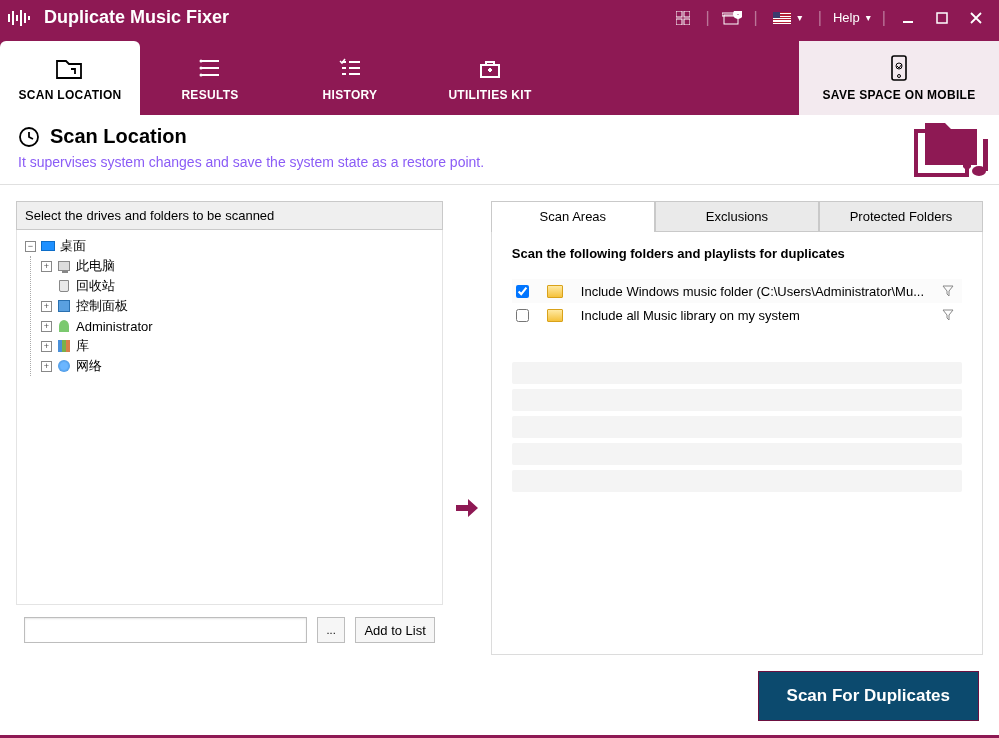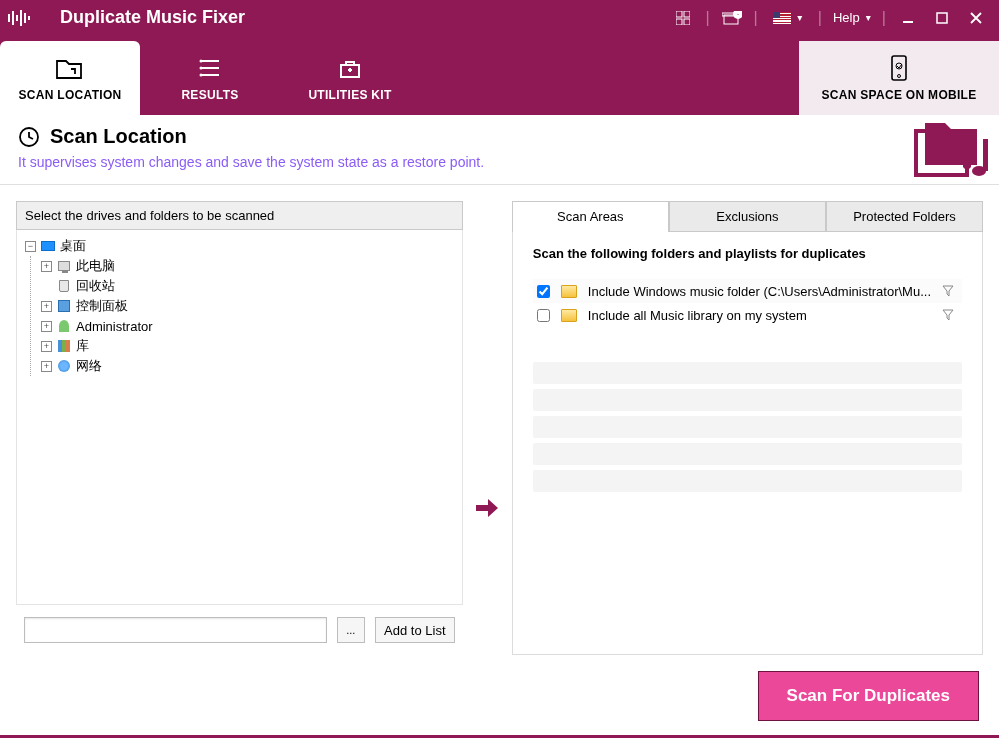--- a/index.html
+++ b/index.html
@@ -1,20 +1,20 @@
 <!DOCTYPE html>
 <html><head>
 <meta charset="utf-8">
 <style>
 * { margin: 0; padding: 0; box-sizing: border-box; font-family: "Segoe UI", Arial, sans-serif; }
 body { width: 999px; height: 738px; background: #fff; overflow: hidden; }
 
 
 .titlebar { height: 35px; background: #8e1954; display: flex; align-items: center; padding: 0 8px; color: #fff; }
-.titlebar-logo { display: flex; align-items: center; gap: 20px; }
+.titlebar-logo { display: flex; align-items: center; gap: 4px; }
 .titlebar-title { font-size: 18px; font-weight: 600; margin-left: 10px; }
 .titlebar-spacer { flex: 1; }
 .titlebar-controls { display: flex; align-items: center; gap: 4px; }
 .titlebar-btn { width: 30px; height: 28px; display: flex; align-items: center; justify-content: center; cursor: pointer; color: #fff; font-size: 13px; }
 .titlebar-btn.wide { width: 46px; }
 .titlebar-sep { color: rgba(255,255,255,0.4); padding: 0 3px; }
 .flag { width: 18px; height: 12px; background: linear-gradient(#b22234 0 10%, #fff 10% 20%, #b22234 20% 30%, #fff 30% 40%, #b22234 40% 50%, #fff 50% 60%, #b22234 60% 70%, #fff 70% 80%, #b22234 80% 90%, #fff 90% 100%); position: relative; }
 .flag::before { content: ''; position: absolute; left: 0; top: 0; width: 7px; height: 6px; background: #3c3b6e; }
 
 
@@ -59,31 +59,31 @@
 .arrow-col { width: 30px; display: flex; align-items: center; justify-content: center; padding-top: 160px; }
 .arrow-right { color: #8e1954; }
 
 .right-panel { flex: 1; display: flex; flex-direction: column; }
 .right-tabs { display: flex; }
 .right-tab { flex: 1; text-align: center; padding: 7px; font-size: 13px; background: #eaeaea; border: 1px solid #c9c9c9; cursor: pointer; }
 .right-tab.active { background: #fff; border-bottom: none; }
 .right-content { flex: 1; border: 1px solid #dcdcdc; border-top: none; padding: 14px 20px; }
 .right-content-header { font-size: 13px; font-weight: 700; margin-bottom: 18px; }
 .scan-rows { display: flex; flex-direction: column; }
-.scan-row { display: flex; align-items: center; height: 24px; gap: 11px; font-size: 13px; padding: 0 4px; }
+.scan-row { display: flex; align-items: center; height: 24px; gap: 18px; font-size: 13px; padding: 0 4px; }
 .scan-row:nth-child(odd) { background: #fbfbfb; }
 .scan-check { width: 13px; height: 13px; }
 .scan-folder-icon { width: 16px; height: 13px; background: linear-gradient(#ffe9a2,#f5c23c); border: 1px solid #d9a21a; border-radius: 1px; }
 .scan-label { flex: 1; white-space: nowrap; overflow: hidden; text-overflow: ellipsis; }
 .scan-filter { width: 16px; text-align: center; color: #7a7a7a; cursor: pointer; }
 .scan-row.empty { background: #f4f4f4; margin-top: 5px; height: 22px; border-radius: 2px; }
 
 
 .scan-btn-row { display: flex; justify-content: flex-end; padding: 0 20px 14px; }
-.scan-btn { background: #ec4899; color: #fff; border: 1px solid #6c1140; padding: 14px 28px; font-size: 17px; font-weight: 600; cursor: pointer; }
+.scan-btn { background: #0c4a6e; color: #fff; border: 1px solid #6c1140; padding: 14px 28px; font-size: 17px; font-weight: 600; cursor: pointer; }
 
 
 .footer { height: 60px; background: #8e1954; display: flex; align-items: center; padding: 0 20px; color: #fff; gap: 18px; }
 .footer-spacer { flex: 1; }
 
 svg { display: block; }
 </style>
 </head>
 <body>
 
@@ -165,40 +165,50 @@
           <line x1="3" y1="18" x2="21" y2="18" stroke="#fff" stroke-width="2"></line>
           <circle cx="3" cy="4" r="1.5" fill="#fff"></circle>
           <circle cx="3" cy="11" r="1.5" fill="#fff"></circle>
           <circle cx="3" cy="18" r="1.5" fill="#fff"></circle>
         </svg>
     </div>
     <div class="tab-label">RESULTS</div>
   </div>
   <div class="tab">
     <div class="tab-icon">
+      <svg width="24" height="22" viewBox="0 0 24 22">
+          <path d="M4 5 L8 5 M4 11 L8 11 M4 17 L8 17" stroke="#fff" stroke-width="2"></path>
+          <path d="M11 5 L22 5 M11 11 L22 11 M11 17 L22 17" stroke="#fff" stroke-width="2"></path>
+          <path d="M2 4 L4 6 L7 2" fill="none" stroke="#fff" stroke-width="1.5"></path>
+        </svg>
+    </div>
+    <div class="tab-label">HISTORY</div>
+  </div>
+  <div class="tab">
+    <div class="tab-icon">
       <svg width="26" height="22" viewBox="0 0 26 22">
           <rect x="4" y="8" width="18" height="12" fill="none" stroke="#fff" stroke-width="2"></rect>
           <path d="M9 8 L9 5 L17 5 L17 8" fill="none" stroke="#fff" stroke-width="2"></path>
           <line x1="11" y1="13" x2="15" y2="13" stroke="#fff" stroke-width="2"></line>
           <line x1="13" y1="11" x2="13" y2="15" stroke="#fff" stroke-width="2"></line>
         </svg>
     </div>
     <div class="tab-label">UTILITIES KIT</div>
   </div>
   <div class="tab-spacer"></div>
   <div class="tab save-space">
     <div class="tab-icon">
       <svg width="18" height="26" viewBox="0 0 18 26">
           <rect x="2" y="1" width="14" height="24" rx="2" fill="none" stroke="#000" stroke-width="1.6"></rect>
           <circle cx="9" cy="21" r="1.5" fill="none" stroke="#000"></circle>
           <circle cx="9" cy="11" r="3" fill="none" stroke="#000"></circle>
           <path d="M7 11 L9 13 L12 9" fill="none" stroke="#000"></path>
         </svg>
     </div>
-    <div class="tab-label">SCAN SPACE ON MOBILE</div>
+    <div class="tab-label">SAVE SPACE ON MOBILE</div>
   </div>
 </div>
 
 <div class="page-header">
   <div class="page-title-row">
     <svg width="22" height="22" viewBox="0 0 22 22">
         <circle cx="11" cy="11" r="9" fill="none" stroke="#000" stroke-width="1.8"></circle>
         <path d="M11 6 L11 11 L15 13" fill="none" stroke="#000" stroke-width="1.8"></path>
       </svg>
     <div class="page-title">Scan Location</div>

